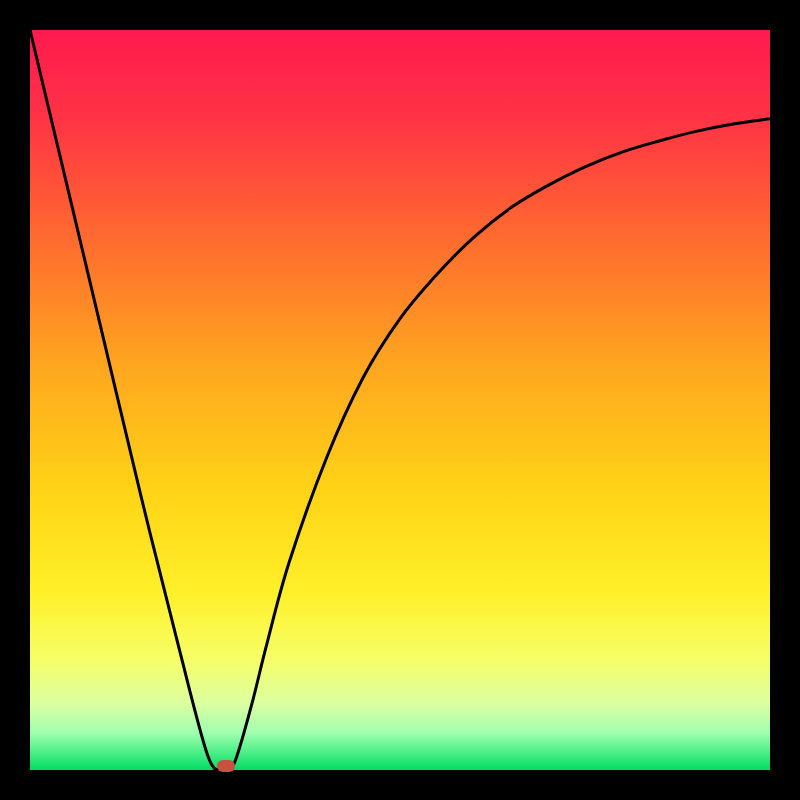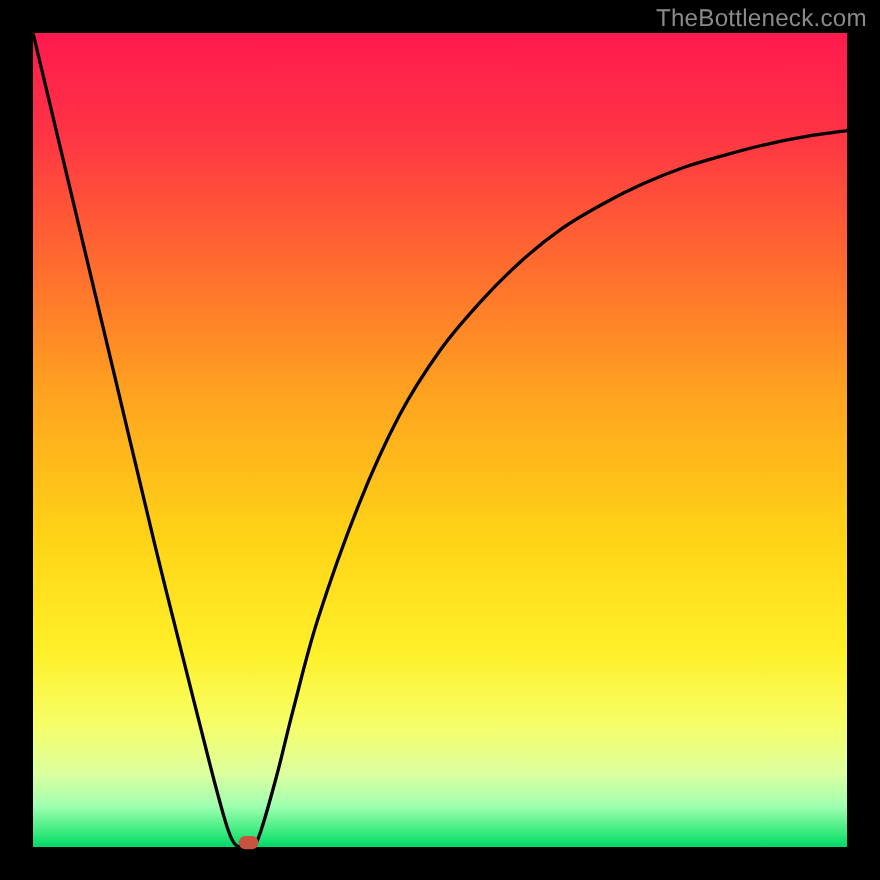--- a/index.html
+++ b/index.html
@@ -50,21 +50,20 @@
     height: 12px;
     border-radius: 6px;
     background: #c9513f;
     transform: translate(-50%, -50%);
   }
 </style>
 </head>
 <body>
 <div class="frame">
 
-  <div class="watermark">TheBottleneck.com</div>
 
   <div class="plot-area">
     <svg class="gradient-bg" viewBox="0 0 740 740" preserveAspectRatio="none">
       <defs>
         <linearGradient id="bg-grad" x1="0" y1="0" x2="0" y2="1">
             <stop offset="0%" stop-color="#ff1a4e"></stop>
             <stop offset="12%" stop-color="#ff3345"></stop>
             <stop offset="28.000000000000004%" stop-color="#ff6a2f"></stop>
             <stop offset="45%" stop-color="#ffa51f"></stop>
             <stop offset="62%" stop-color="#ffd316"></stop>

